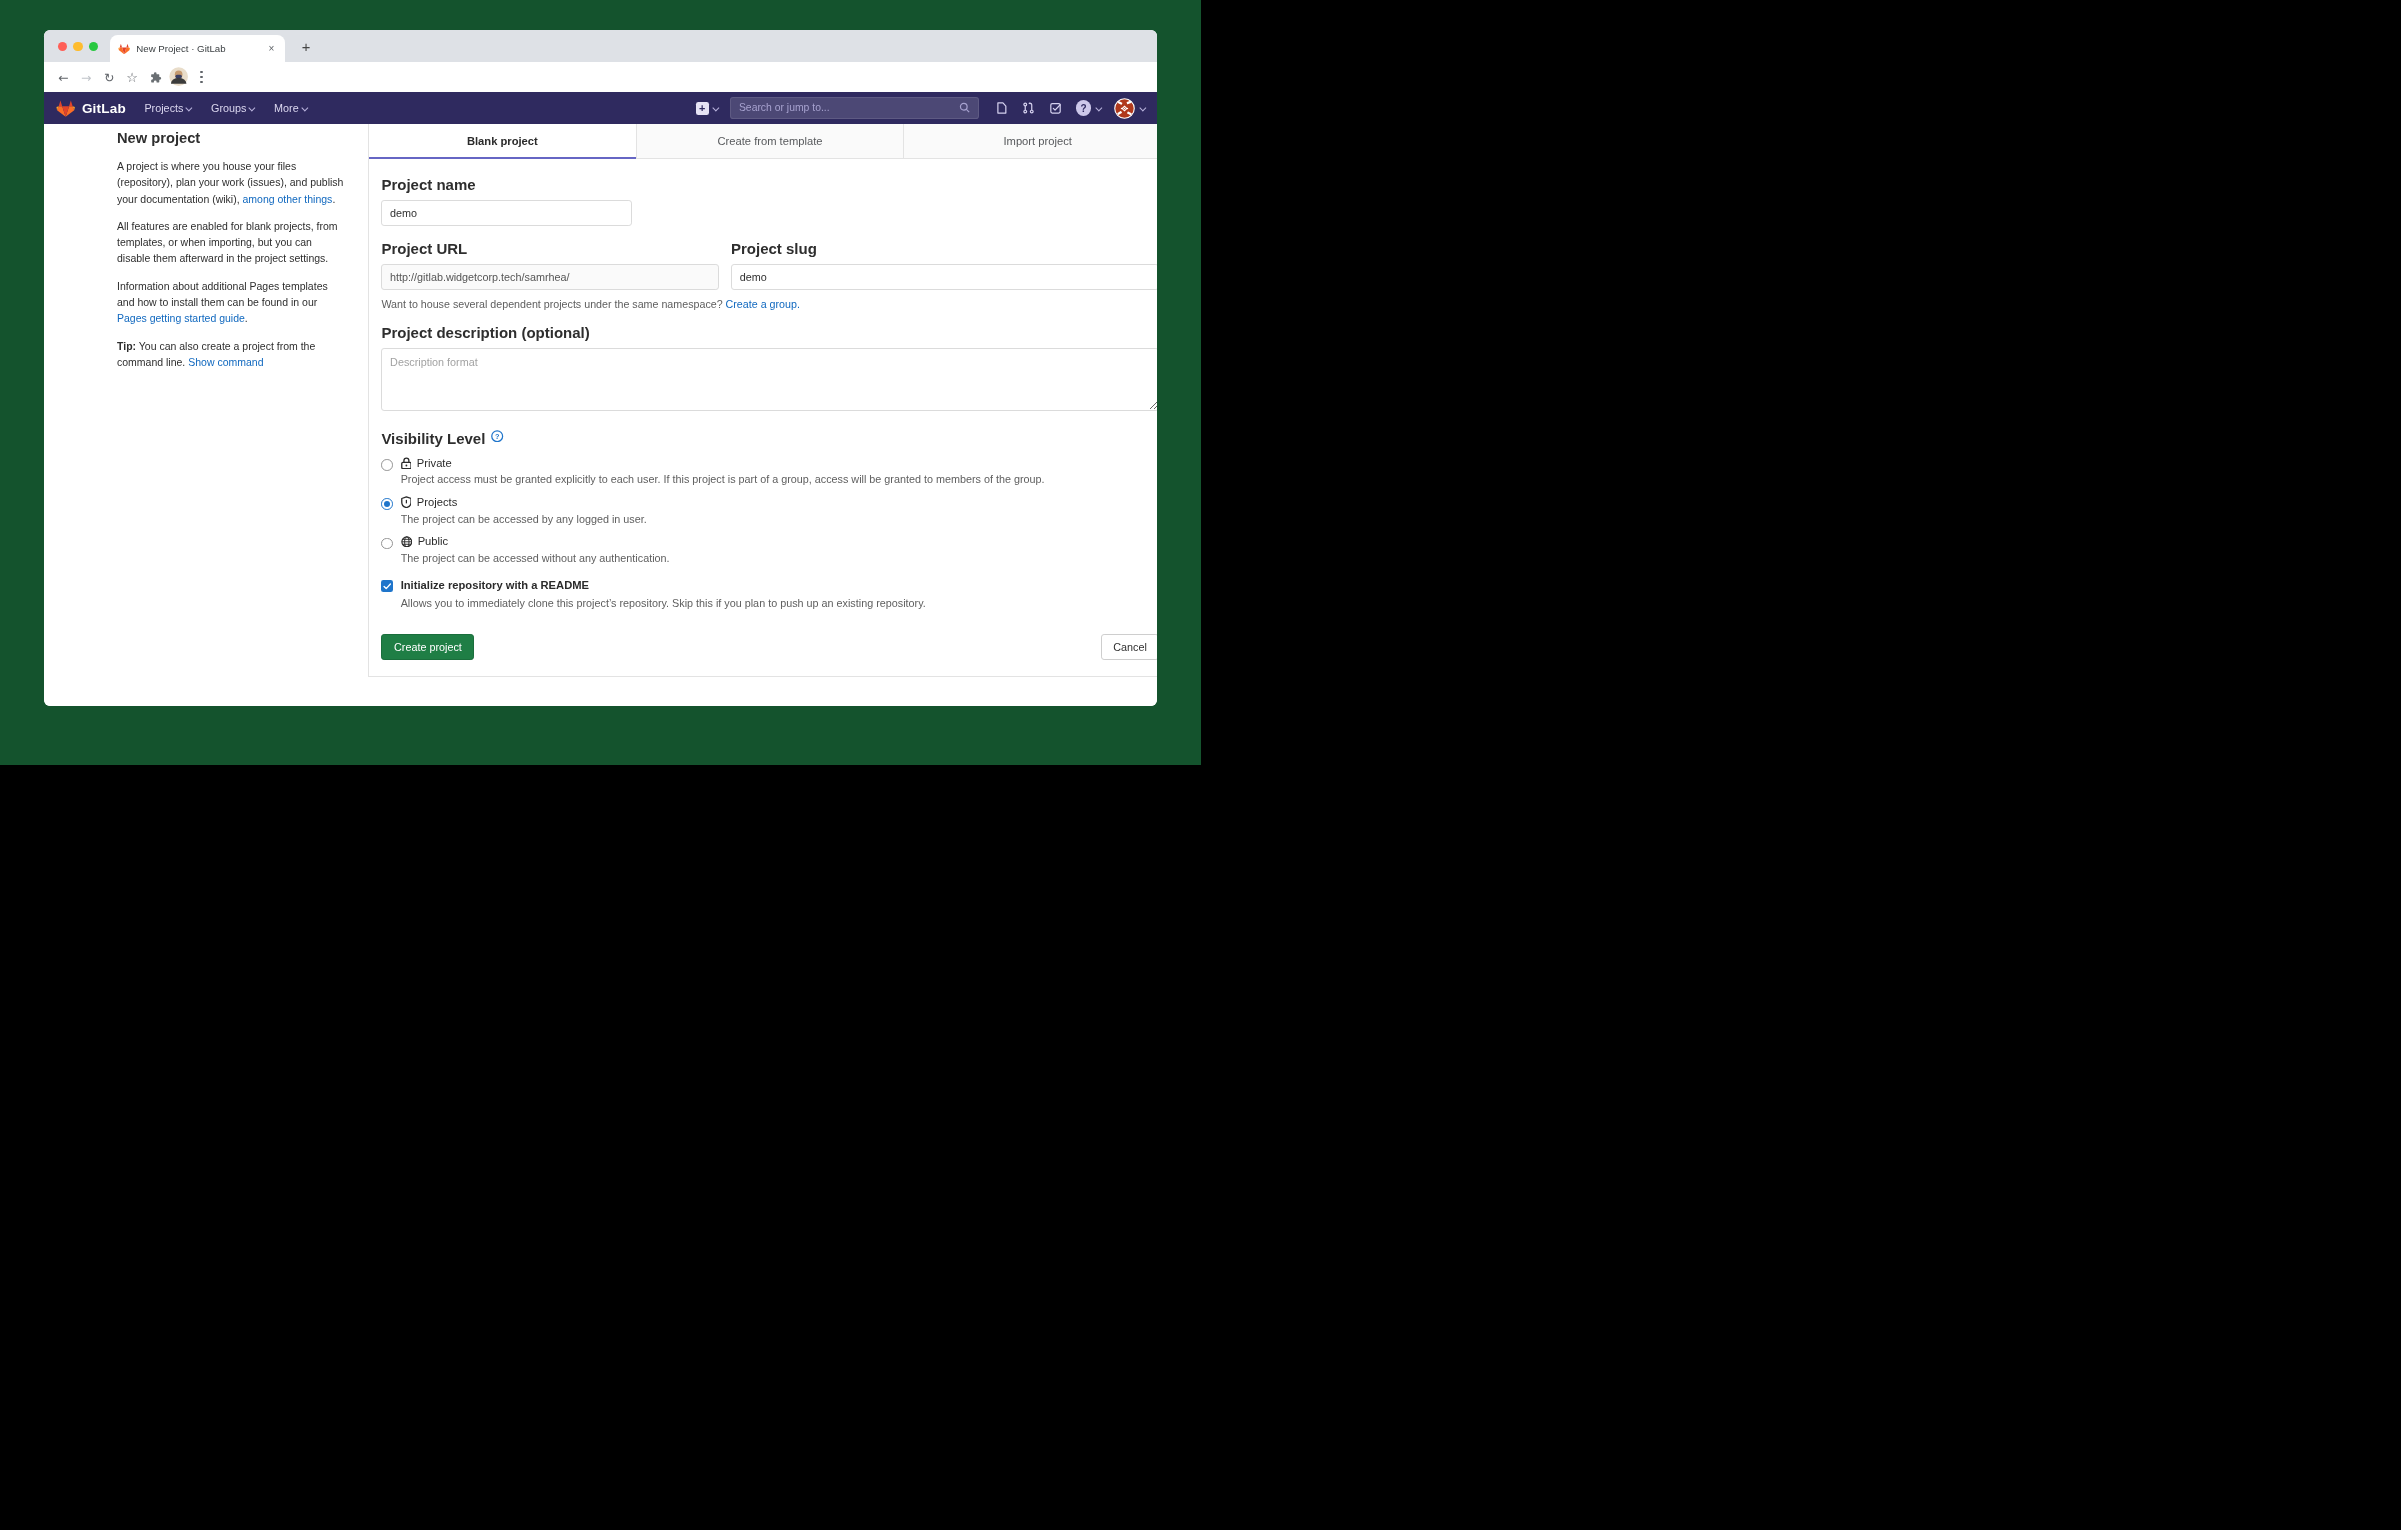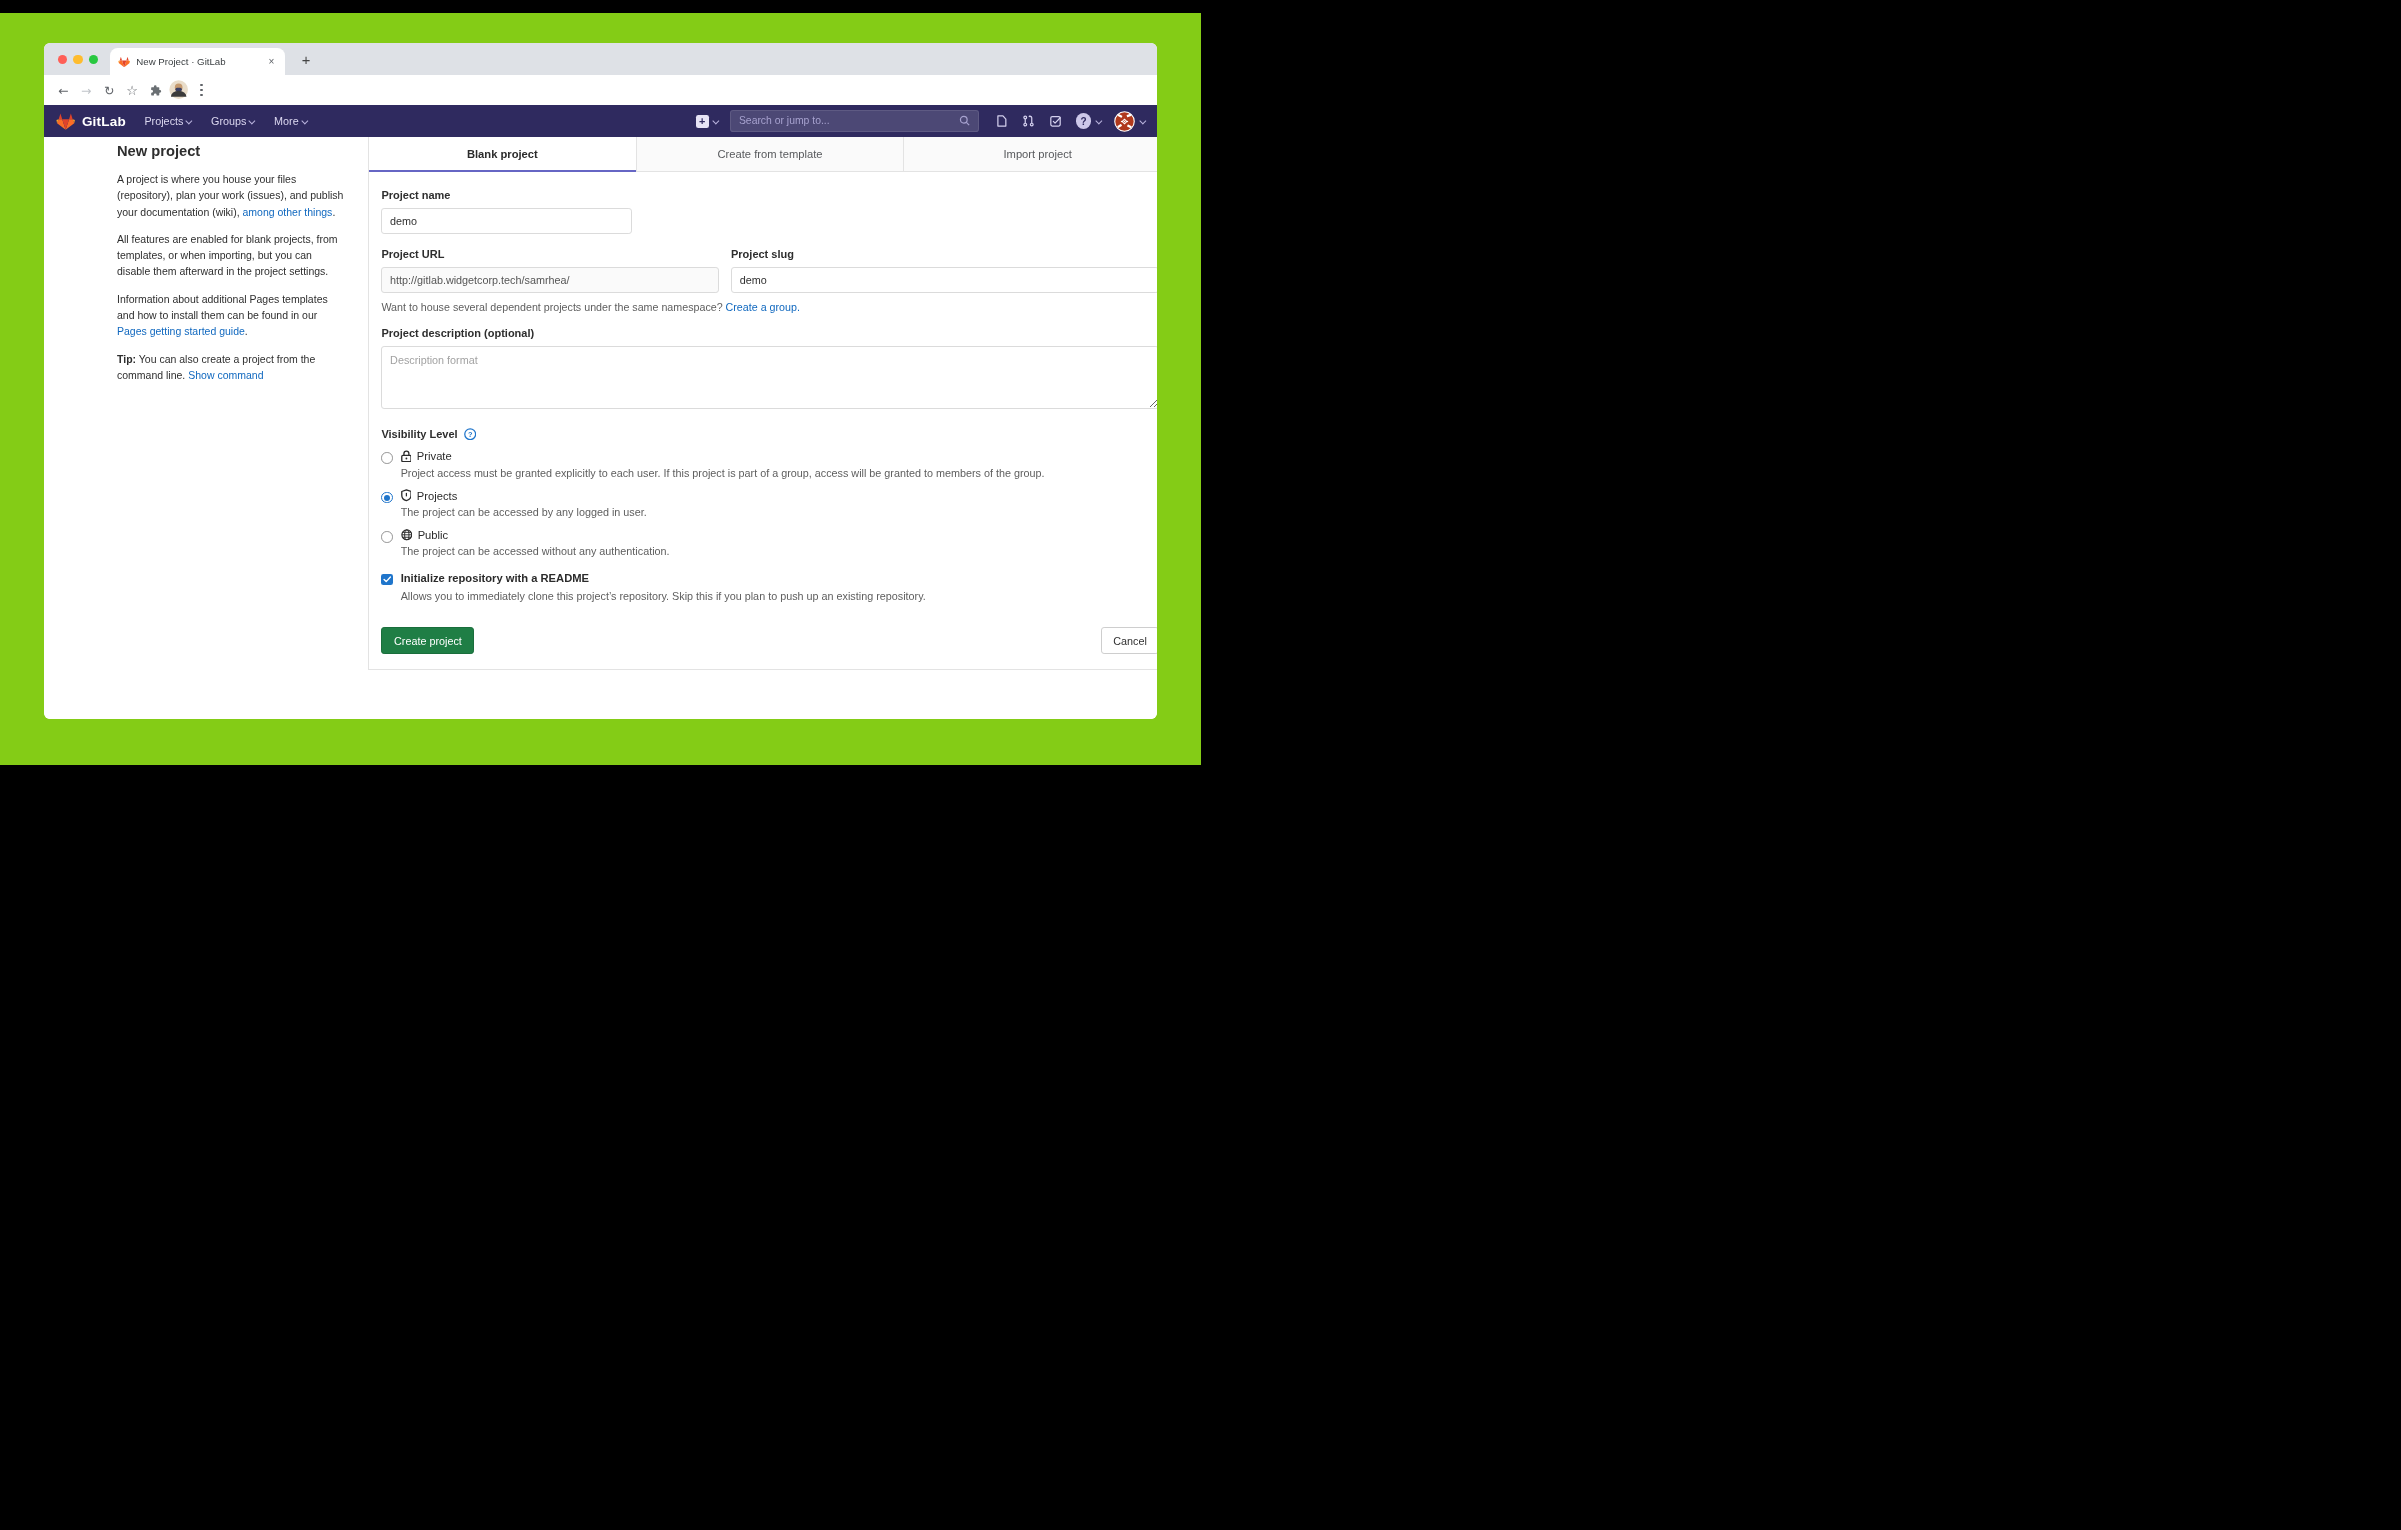--- a/index.html
+++ b/index.html
@@ -1,17 +1,17 @@
 <!DOCTYPE html>
 <html style="font-size:12.4px"><head>
 <meta charset="utf-8">
 <style>
   * { box-sizing: border-box; margin: 0; padding: 0; }
   html,body { width:1201px; height:765px; background:#000; font-family:"Liberation Sans", sans-serif; }
-  .stage { position:relative; width:1201px; height:765px; background:#84cc16; overflow:hidden;margin-top:13px; }
+  .stage { position:relative; width:1201px; height:765px; background:#14532d; overflow:hidden; }
 
   
   .window { position:absolute; left:44px; top:30px; width:1113px; height:676px;
             border-radius:6.2px; overflow:hidden; background:#fff; display:flex; flex-direction:column; }
 
   
   .tabstrip { height:32px; background:#dee1e6; position:relative; flex:none; }
   .traffic { position:absolute; left:14px; top:11.6px; display:flex; gap:6.2px; }
   .dot { width:9.3px; height:9.3px; border-radius:50%; }
   .dot.red{background:#ff5f57;} .dot.yellow{background:#febc2e;} .dot.green{background:#28c840;}
@@ -66,21 +66,21 @@
   .card { position:absolute; left:324px; top:0; width:804px; background:#fff;
           border:0.8px solid #e3e3e3; border-top:none; }
   .tabs { display:flex; height:35px; border-bottom:0.8px solid #e3e3e3; }
   .tab-item { flex:1; display:flex; align-items:center; justify-content:center; font-size:11.2px;
               color:#57595c; background:#fafafa; border-right:0.8px solid #e3e3e3; position:relative; }
   .tab-item:last-child { border-right:none; }
   .tab-item.active { background:#fff; color:#2b2b2b; font-weight:700; }
   .tab-item.active::after { content:""; position:absolute; left:0; right:0; bottom:-0.8px; height:2.3px; background:#6666c4; }
 
   .form { padding:17px 12.4px 15.5px; }
-  .flabel { font-weight:700; font-size:11px; color:#2e2e2e; margin-bottom:7px; }
+  .flabel { font-weight:700; font-size:15px; color:#2e2e2e; margin-bottom:7px; }
   .tinput { height:25.5px; border:0.8px solid #dbdbdb; border-radius:3.1px; padding:0 7.7px; font-size:10.8px;
             color:#303030; font-family:"Liberation Sans", sans-serif; width:100%; background:#fff; }
   .name-input { width:251px; display:block; }
   .row { display:flex; gap:11.6px; margin-top:14.7px; }
   .col-url { flex:0 0 338px; } .col-slug { flex:1; }
   .url-input { background:#fafafa; color:#555; }
   .hint { font-size:10.7px; color:#5e5e5e; margin:8.5px 0 14px; }
   .desc-area { width:100%; height:63px; border:0.8px solid #dbdbdb; border-radius:3.1px; padding:7px 7.7px;
                font-size:10.8px; color:#303030; font-family:"Liberation Sans", sans-serif; resize:vertical; }
   .desc-area::placeholder { color:#a2a2a2; }

